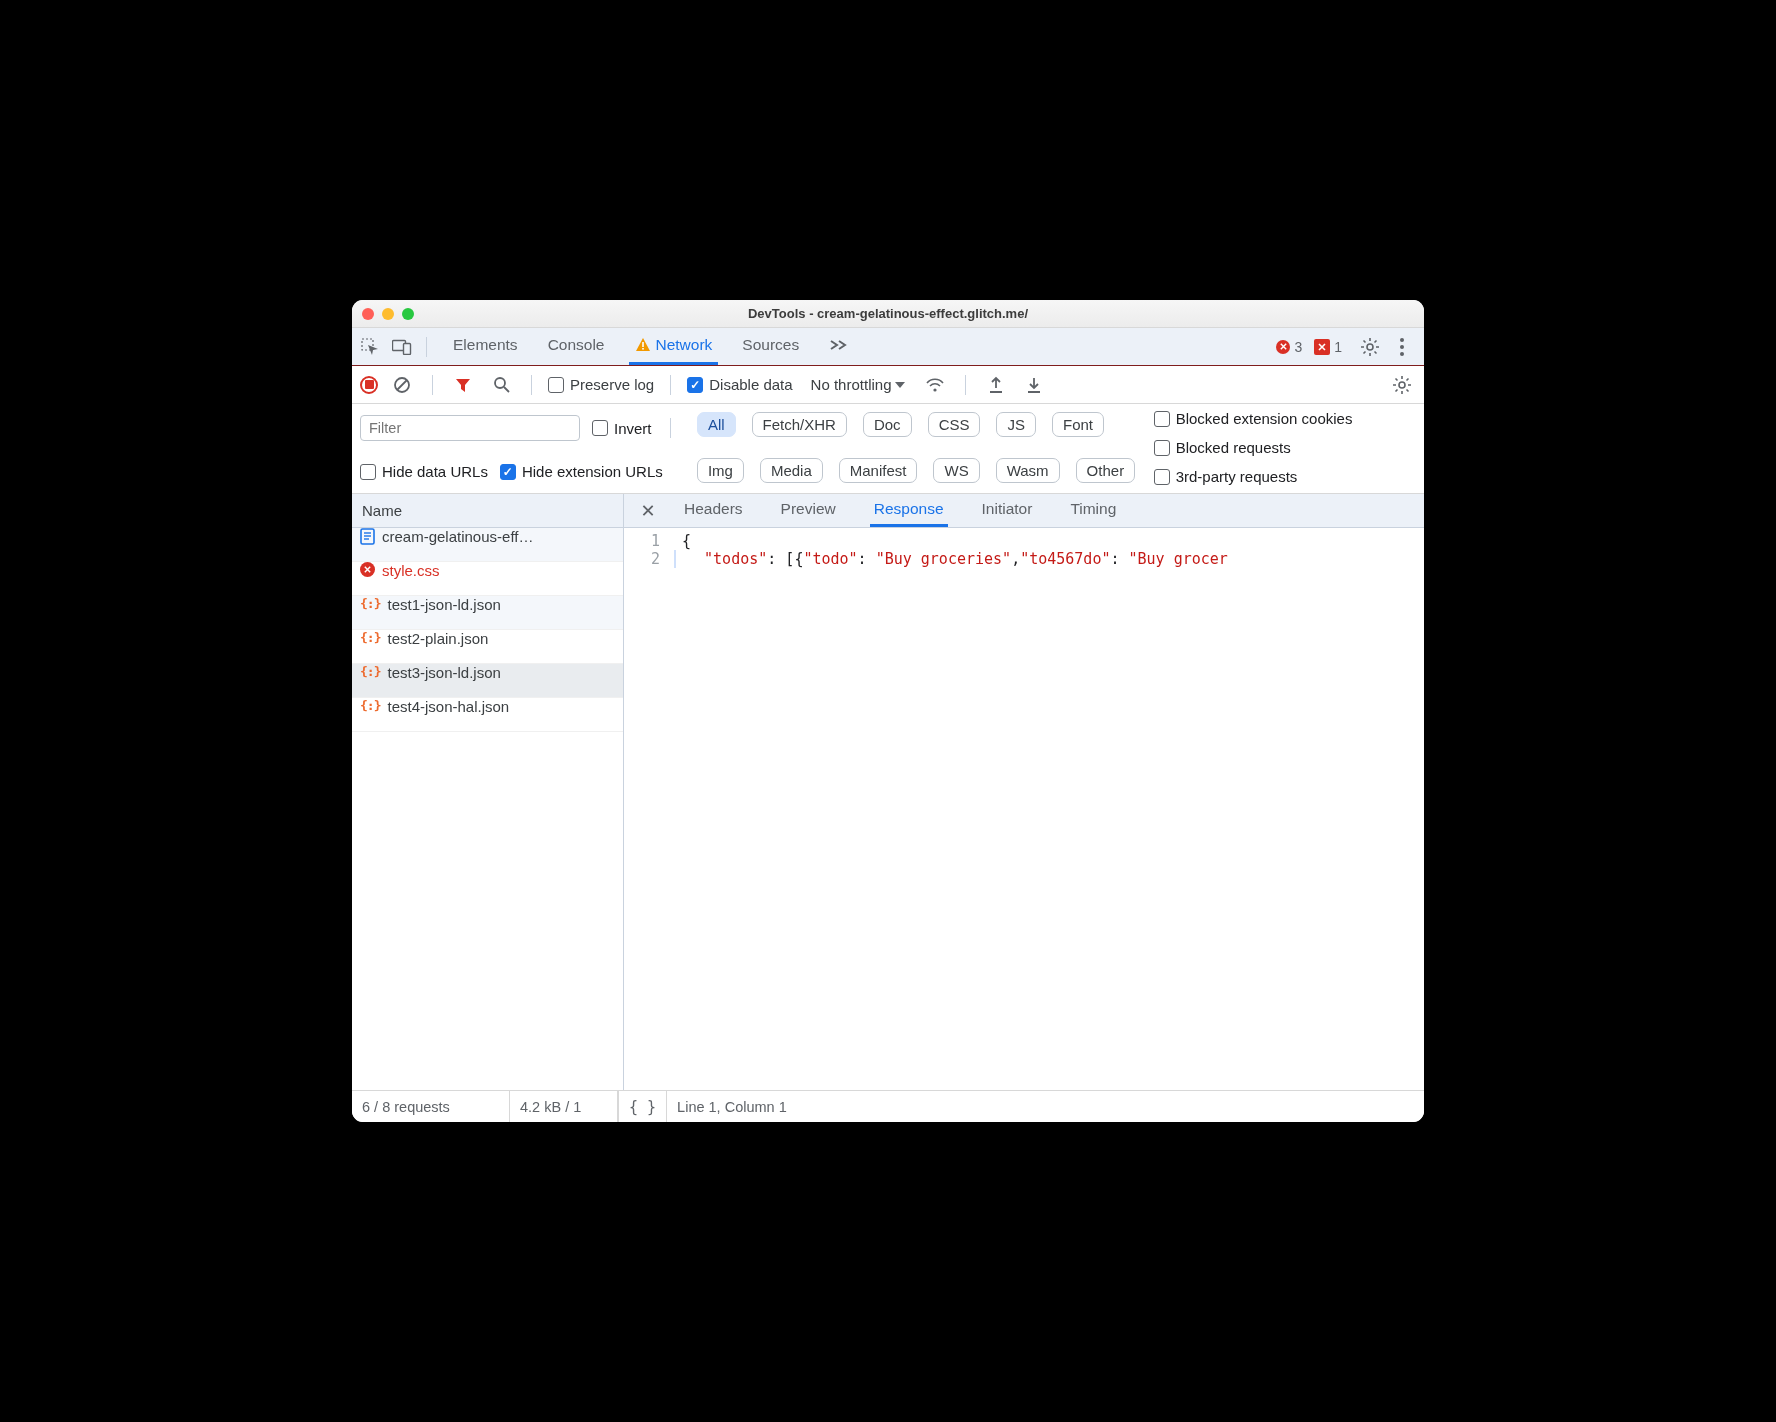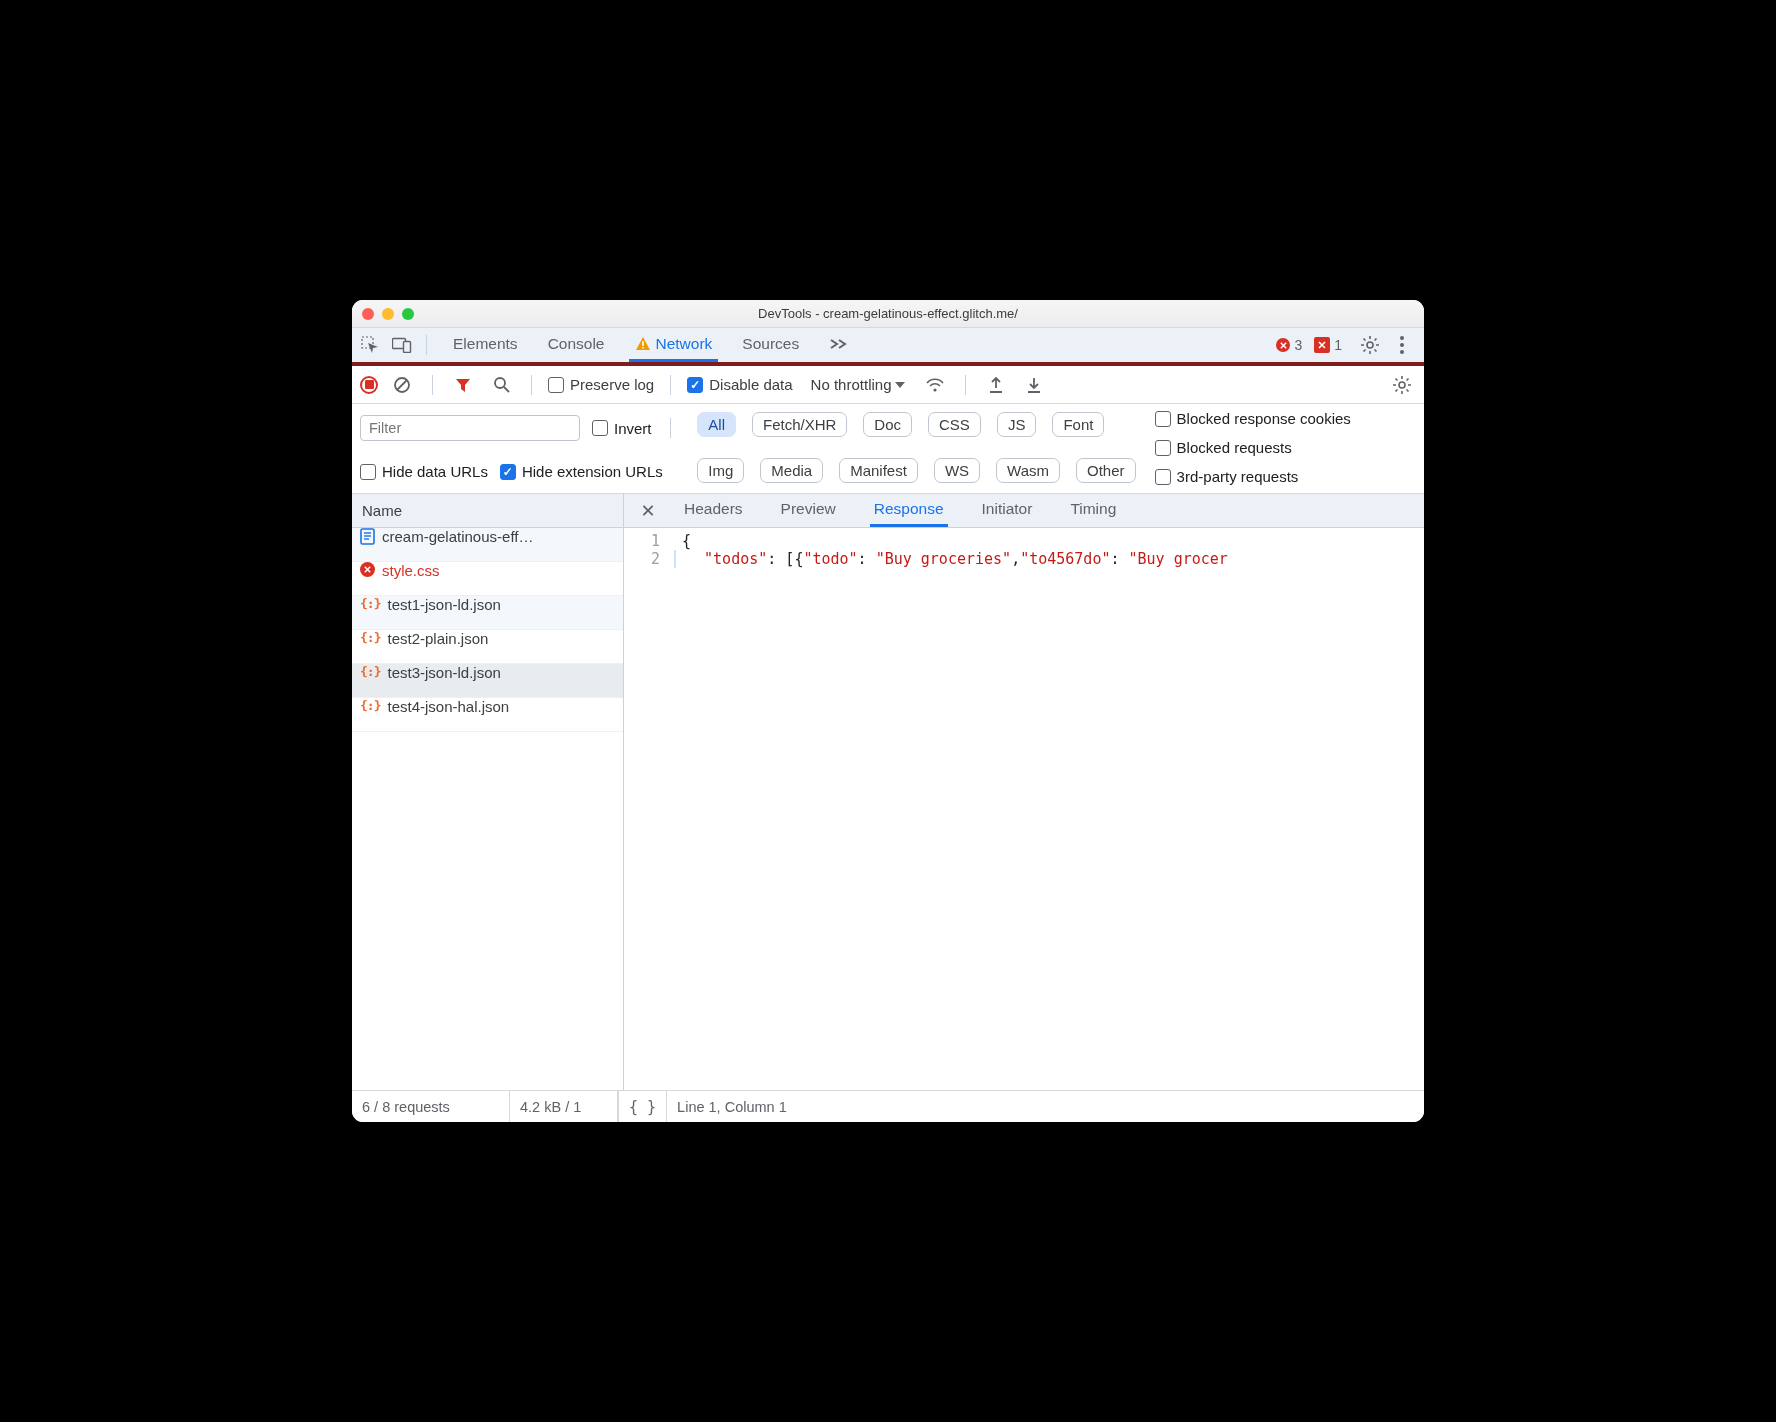--- a/index.html
+++ b/index.html
@@ -33,28 +33,28 @@
     position: relative;
     border-bottom: 1px solid #d8d8d8;
   }
   .traffic { display:flex; gap:8px; }
   .traffic span { width:12px; height:12px; border-radius:50%; display:block; }
   .tl-close { background:#ff5f57; }
   .tl-min   { background:#febc2e; }
   .tl-max   { background:#28c840; }
   .titletext {
     position:absolute; left:0; right:0; text-align:center;
-    font-size:13px; font-weight:400; color:#3c3c3c;
+    font-size:13px; font-weight:700; color:#3c3c3c;
     pointer-events:none;
   }
   
   .tabbar {
     height: 38px;
     background: #ecf1f8;
-    border-bottom: 4px solid #7f1d1d;
+    border-bottom: 1px solid #7f1d1d;
     display:flex; align-items:center;
     padding: 0 8px 0 4px;
     gap: 4px;
   }
   .iconbtn {
     width:28px; height:28px; display:flex; align-items:center; justify-content:center;
     color:#5f6368; border-radius:4px;
   }
   .vsep { width:1px; height:20px; background:#c9d2de; margin:0 6px; }
   .tabs { display:flex; align-items:stretch; height:100%; gap: 18px; margin-left:10px; }
@@ -346,21 +346,21 @@
         <span class="pill">Img</span>
         <span class="pill">Media</span>
         <span class="pill">Manifest</span>
         <span class="pill">WS</span>
         <span class="pill">Wasm</span>
         <span class="pill">Other</span>
       </div>
     <div class="frow">
       <label class="chklabel">
         <span class="chkbox"></span>
-        <span>Blocked response cookies</span>
+        <span>Blocked extension cookies</span>
       </label>
       <label class="chklabel">
         <span class="chkbox"></span>
         <span>Blocked requests</span>
       </label>
       <label class="chklabel">
         <span class="chkbox"></span>
         <span>3rd-party requests</span>
       </label>
     </div>

